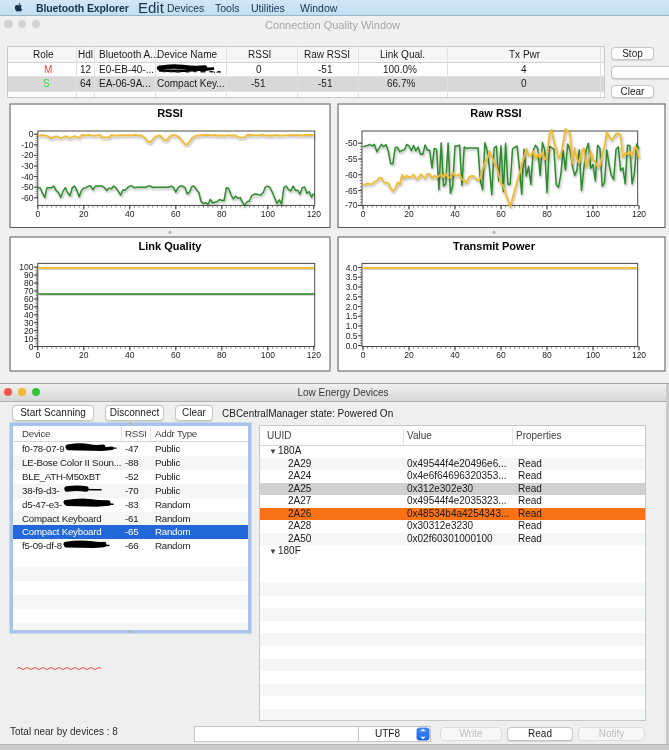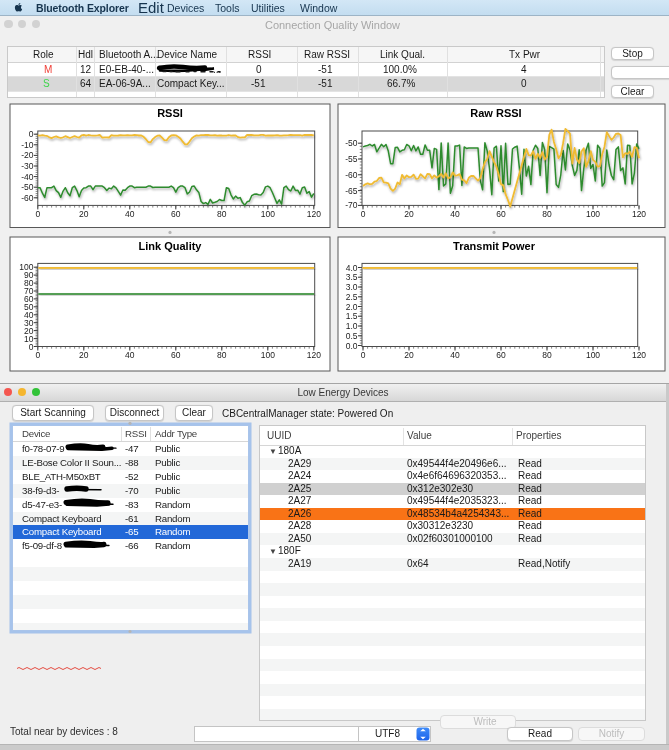--- a/index.html
+++ b/index.html
@@ -766,39 +766,34 @@
         </div>
         <div class="urow" style="top:106.92px;background:#f4f5f5;height:12.56px;line-height:12.56px;">
           <span style="left:28px;">2A50</span>
           <span style="left:147px;">0x02f60301000100</span>
           <span style="left:258px;">Read</span>
         </div>
         <div class="urow" style="top:119.48px;height:12.56px;line-height:12.56px;">
           <span style="left:9px;top:1px;color:#444;font-size:8px;">▼</span>
           <span style="left:18px;">180F</span>
         </div>
-        <div class="urow" style="top:132.04px;background:#f4f5f5;height:12.56px;line-height:12.56px;">
-          <span style="left:28px;">2A19</span>
-          <span style="left:147px;">0x64</span>
-          <span style="left:258px;">Read,Notify</span>
-        </div>
         <div class="urow" style="top:157.16px;background:#f4f5f5;height:12.56px;"></div>
         <div class="urow" style="top:182.28px;background:#f4f5f5;height:12.56px;"></div>
         <div class="urow" style="top:207.40px;background:#f4f5f5;height:12.56px;"></div>
         <div class="urow" style="top:232.52px;background:#f4f5f5;height:12.56px;"></div>
         <div class="urow" style="top:257.64px;background:#f4f5f5;height:12.56px;"></div>
         <div class="urow" style="top:282.76px;background:#f4f5f5;height:12.56px;"></div>
       </div>
 
     <div id="bottombar">
       <span style="left:10px;top:342px;font-size:10px;color:#2e2e2e;">Total near by devices : 8</span>
       <div class="fld" style="left:194px;top:342px;width:164px;height:14px;"></div>
       <div class="fld" style="left:358px;top:342px;width:71px;height:14px;"></div>
       <span style="left:375px;top:344px;font-size:10px;color:#1a1a1a;">UTF8</span>
-      <div class="btn dis" style="left:440px;top:331px;width:60px;height:12px;line-height:12px;padding-left:14px;">Write</div>
+      <div class="btn dis" style="left:440px;top:343px;width:60px;height:12px;line-height:12px;">Write</div>
       <div class="btn" style="left:507px;top:343px;width:64px;height:12px;line-height:12px;">Read</div>
       <div class="btn dis" style="left:578px;top:343px;width:65px;height:12px;line-height:12px;">Notify</div>
     </div>
     <div style="position:absolute;left:666px;top:0;width:3px;height:367px;background:#c9c9c9;"></div>
     <div style="position:absolute;left:0;top:360px;width:669px;height:1px;background:#b5b5b5;"></div>
     <div style="position:absolute;left:0;top:361px;width:669px;height:6px;background:#cbcbcb;"></div>
   </div>
 
   <svg id="overlay" width="669" height="750" viewBox="0 0 669 750" style="pointer-events:none;">
 

